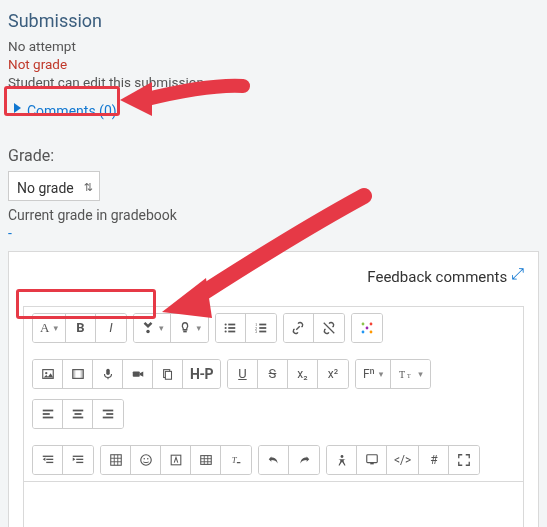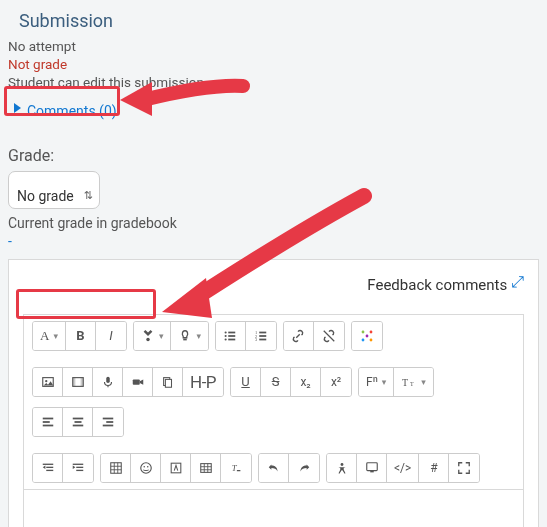--- a/index.html
+++ b/index.html
@@ -26,21 +26,21 @@
     color: var(--text);
     width: 547px;
     height: 527px;
     overflow: hidden;
     position: relative;
   }
   h3.section-heading {
     font-size: 18px;
     font-weight: 400;
     color: var(--heading);
-    margin: 4px 0 6px 11px;
+    margin: 4px 0 6px 0;
   }
   .status-line { font-size: 13.5px; color: var(--muted); line-height: 1.35; }
   .status-line.error { color: var(--error); }
   .comments-row {
     margin-top: 8px;
     display: inline-flex;
     align-items: flex-start;
     gap: 6px;
     padding: 3px 6px;
   }
@@ -49,23 +49,23 @@
     border-top: 5px solid transparent;
     border-bottom: 5px solid transparent;
     border-left: 7px solid var(--link);
   }
   .comments-link { color: var(--link); font-size: 14px; }
   .grade-field { margin: 12px 0 6px 0; }
   .grade-label { display:block; font-size: 16px; color: var(--muted); margin-bottom: 6px; }
   .select-wrap {
     display: inline-flex; align-items: center;
     border: 1px solid var(--btn-border);
-    border-radius: 7px;
+    border-radius: 0;
     background: var(--btn-bg);
-    padding: 16px 6px 4px 8px;
+    padding: 8px 6px 4px 8px;
     font-size: 14px;
     color: #333;
   }
   .select-wrap .caret {
     margin-left: 10px; font-size: 11px; color: #666; line-height: 1;
   }
   .hint { font-size: 14px; color: var(--muted); margin-top: 6px; }
   .dash { color: var(--link); font-size: 14px; margin-top: 2px; }
 
   .panel {
@@ -113,21 +113,21 @@
     background: var(--btn-bg);
     border: none;
     border-right: 1px solid var(--btn-border);
   }
   .tbtn:last-child { border-right: none; }
   .tbtn .dd { margin-left: 4px; font-size: 9px; color: #888; }
   .tbtn svg { display:block; }
   .tbtn.bold { font-weight: 700; font-family: inherit; }
   .tbtn.italic { font-style: italic; font-family: inherit; }
   .tbtn.sans { font-family: inherit; font-size: 12px; text-align: right; }
-  .tbtn.h5p { font-weight: 400; font-family: inherit; font-size: 17px; letter-spacing: -0.5px;}
+  .tbtn.h5p { font-weight: 700; font-family: inherit; font-size: 14px; letter-spacing: -0.5px;}
   .tbtn.under { text-decoration: underline; font-family: inherit; font-size: 13px; }
   .tbtn.strike { text-decoration: line-through; font-family: inherit; font-size: 13px; }
 
   .editor-body {
     min-height: 70px;
     padding: 8px;
     background: #fff;
   }
 
   

